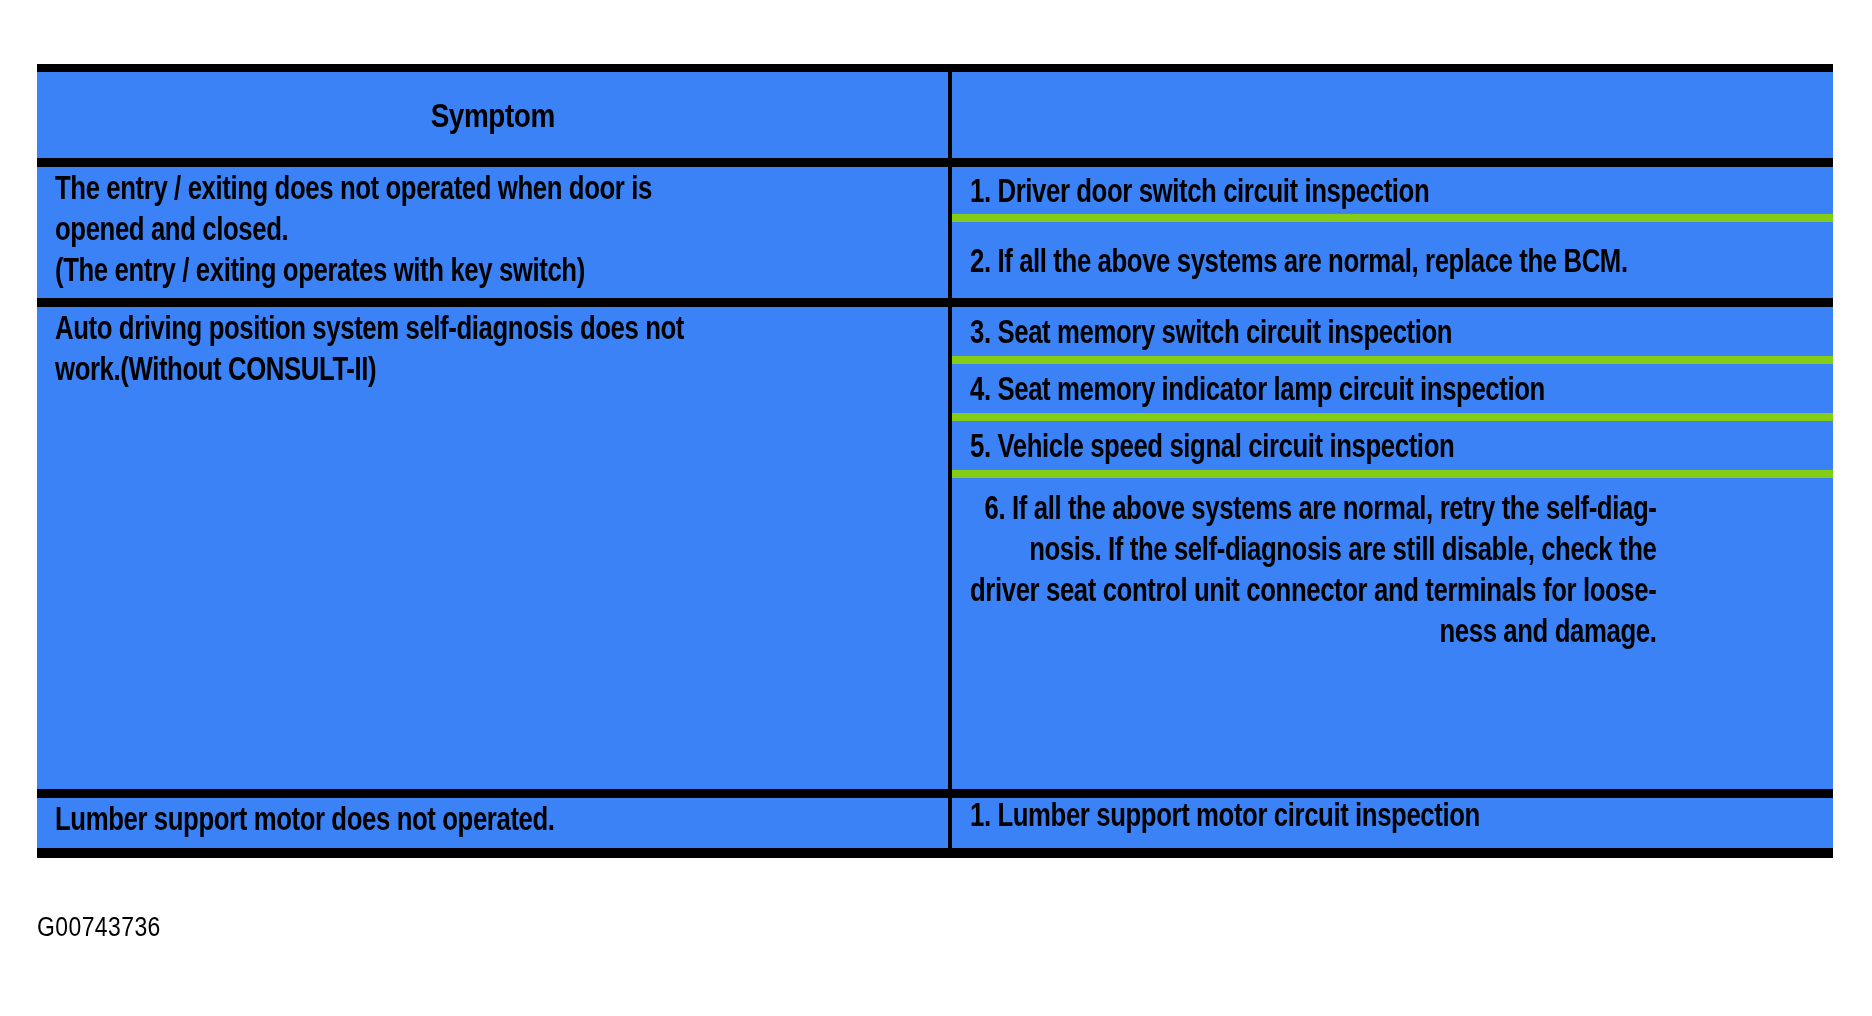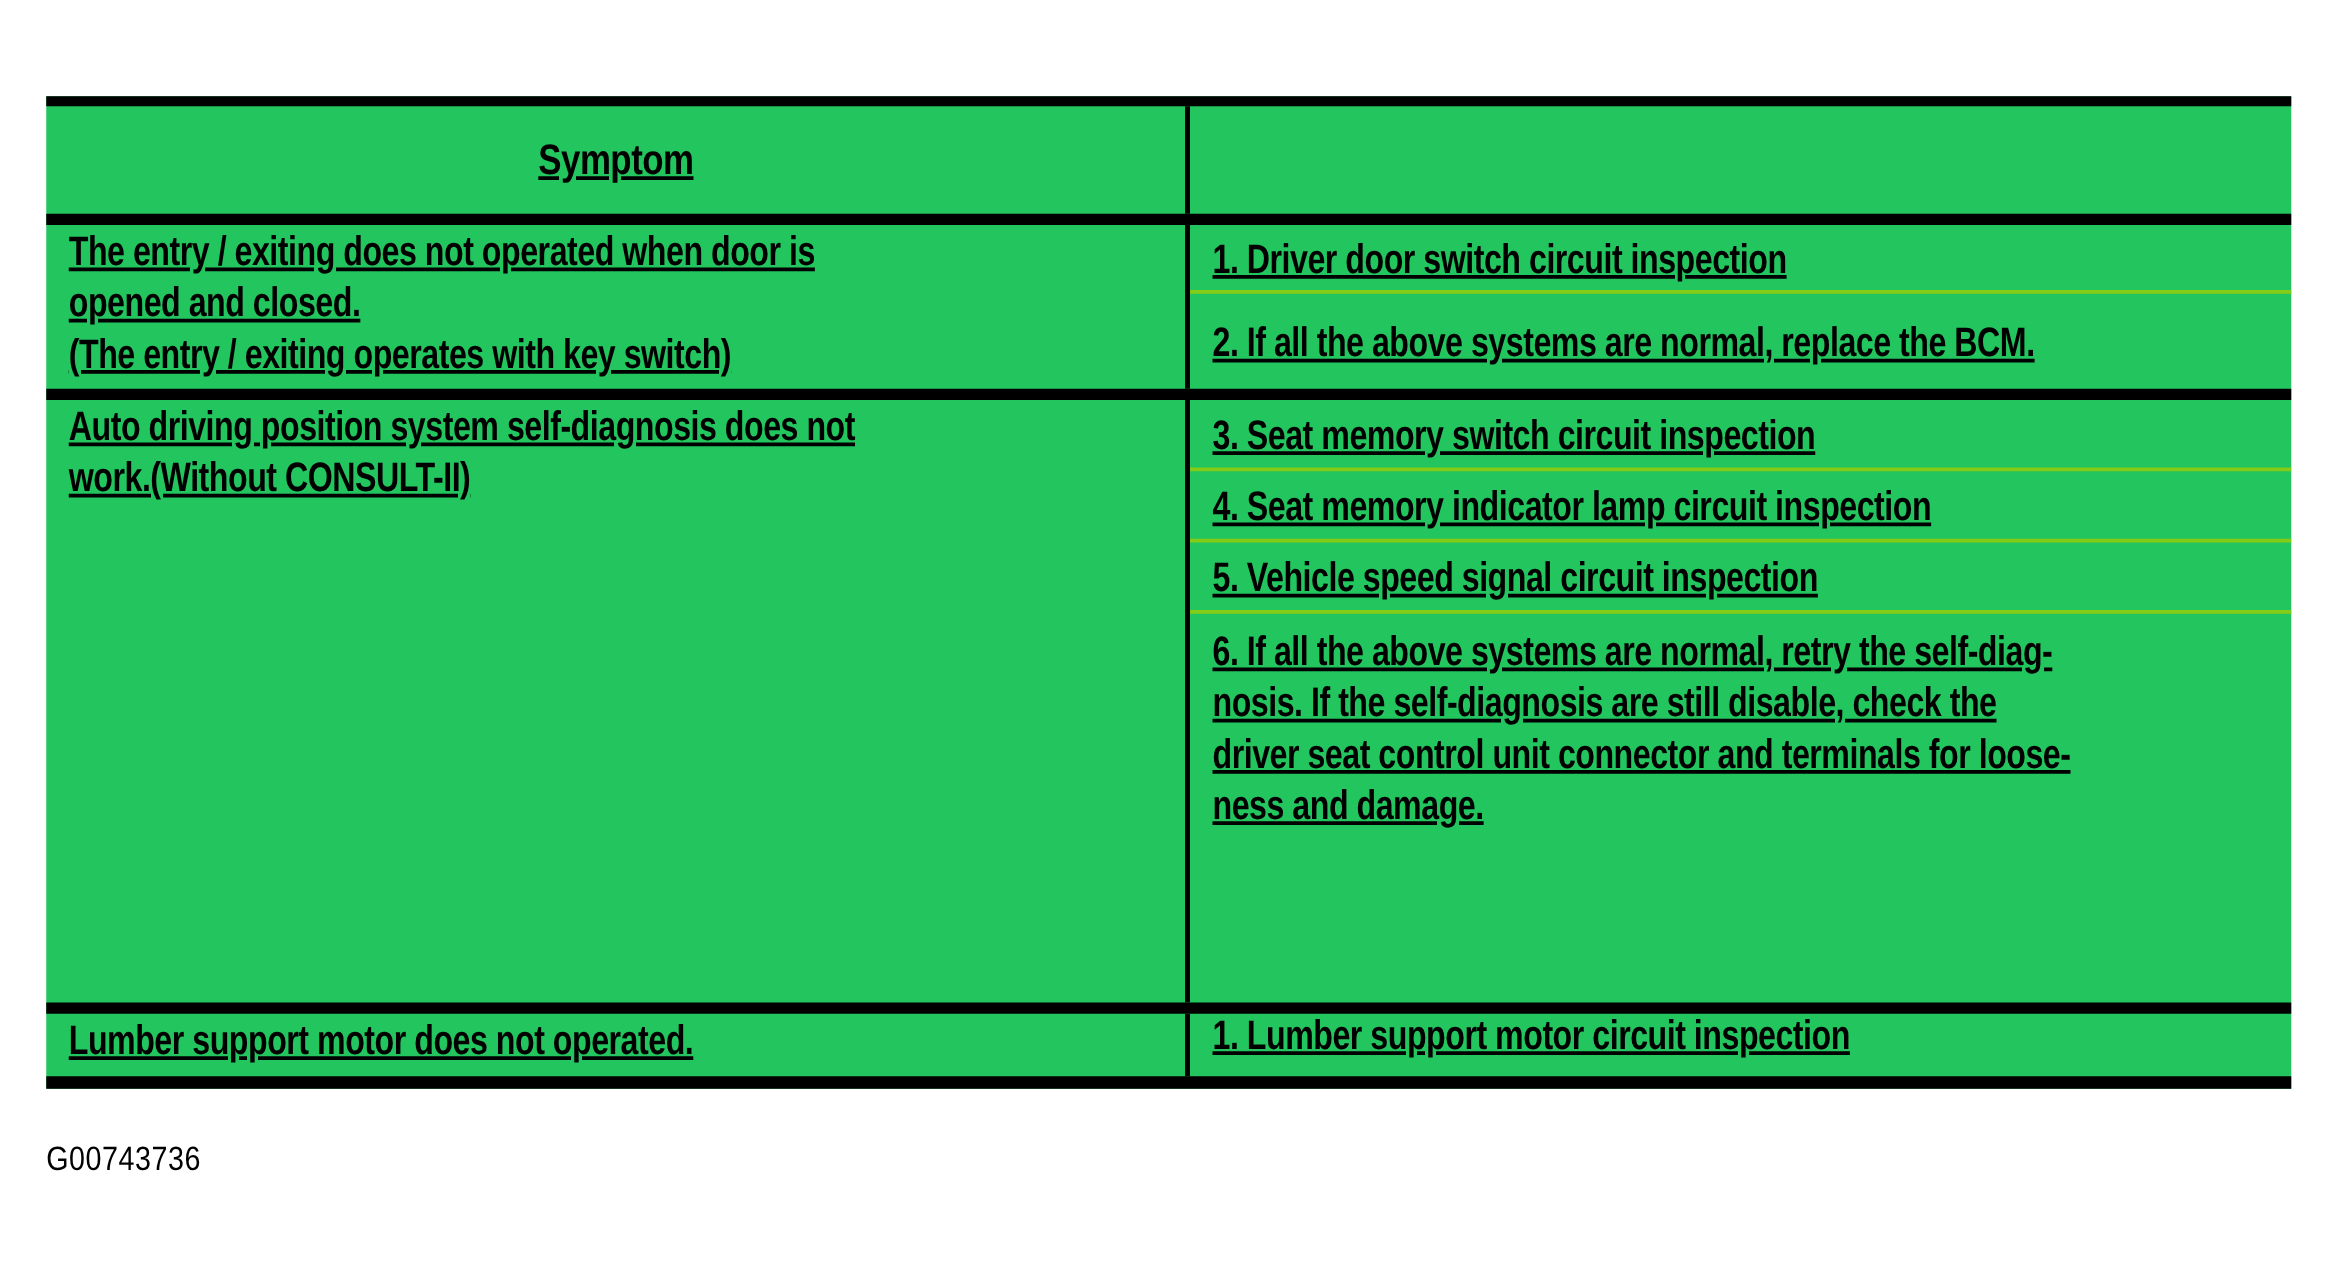--- a/index.html
+++ b/index.html
@@ -10,26 +10,25 @@
     font-family: "Liberation Sans", "DejaVu Sans", sans-serif;
     color: #000000;
   }
   .page {
     position: relative;
     width: 1872px; height: 1016px;
     background: #ffffff;
   }
   .tbl {
     position: absolute;
-    left: 37px; top: 77px;
+    left: 37px; top: 64px;
     width: 1796px;
     border-top: 8px solid #000;
     border-bottom: 10px solid #000;
-    background: #22c55e;
-    text-decoration: underline;
+    background: #3b82f6;
   }
   .row {
     display: flex;
     border-bottom: 9px solid #000;
     align-items: stretch;
   }
   .row.last { border-bottom: none; }
   .cl {
     width: 915px;
     border-right: 4px solid #000;
@@ -48,23 +47,23 @@
   .hdr .cl, .hdr .cr {
     align-items: center;
     justify-content: center;
     padding: 0;
     flex-direction: row;
   }
   .subrow {
     display: flex;
     align-items: center;
     padding-left: 18px;
-    border-bottom: 3px solid #84cc16;
+    border-bottom: 8px solid #84cc16;
   }
-  .subrow.slast { border-bottom: none; }
+  .subrow.slast { border-bottom: none; text-align: right; }
   .h57  { height: 57px; }
   .h78  { height: 78px; }
   .h181 { height: 181px; }
   .h50  { height: 32px; }
   .txt {
     display: inline-block;
     font-size: 33px;
     font-weight: 700;
     line-height: 41px;
     letter-spacing: -0.5px;

